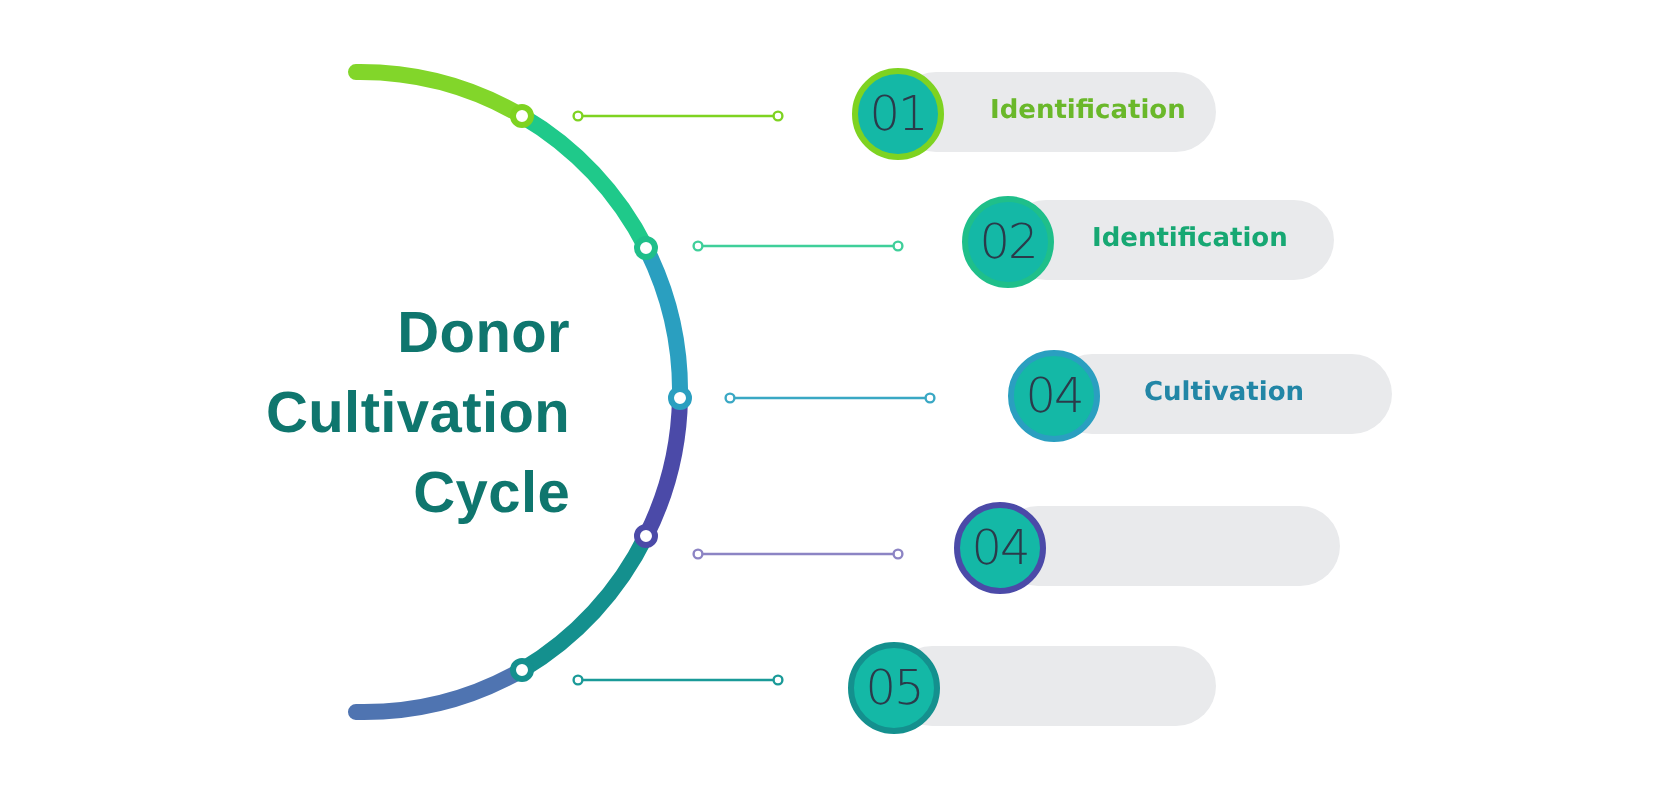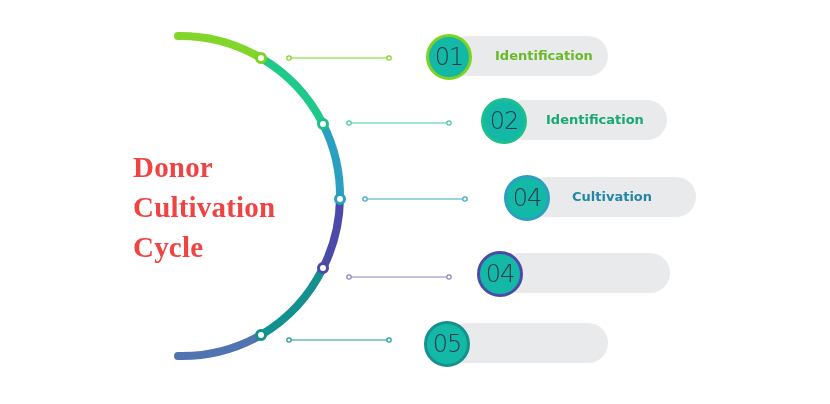--- a/index.html
+++ b/index.html
@@ -1,18 +1,18 @@
 <!DOCTYPE html>
 <html><head>
 <meta charset="utf-8">
 <style>
   html, body { margin:0; padding:0; background:#ffffff; }
   body { width:830px; height:404px; position:relative; overflow:hidden; font-family:"DejaVu Sans", sans-serif; }
   #diagram { position:absolute; left:0; top:0; width:830px; height:404px; }
-  .title { position:absolute; left:133px; top:147px; color:#ef4444; font-family:Liberation Serif, serif; font-weight:600; font-size:29px; line-height:40px; letter-spacing:0.2px; }
+  .title { position:absolute; left:133px; top:147px; color:#0f766e; font-family:Liberation Sans, sans-serif; font-weight:600; font-size:29px; line-height:40px; letter-spacing:0.2px;text-align:right; }
   .title div { white-space:nowrap; }
   .step { position:absolute; height:44px; }
   .pill { position:absolute; left:22px; top:2px; height:40px; border-radius:20px; background:#e9eaec; }
   .pill-label { position:absolute; top:0; height:40px; line-height:40px; font-family:"DejaVu Sans", sans-serif; font-weight:700; font-size:13px; white-space:nowrap; }
   .num { position:absolute; left:0; top:0; width:40px; height:40px; border-radius:50%; border:3px solid; background:#14b8a6; box-sizing:content-box; display:flex; align-items:center; justify-content:center; font-family:"DejaVu Sans", sans-serif; font-size:24px; font-weight:300; color:#2b3a4a; letter-spacing:-1px; }
 </style>
 </head>
 <body>
 
 <div id="diagram">

